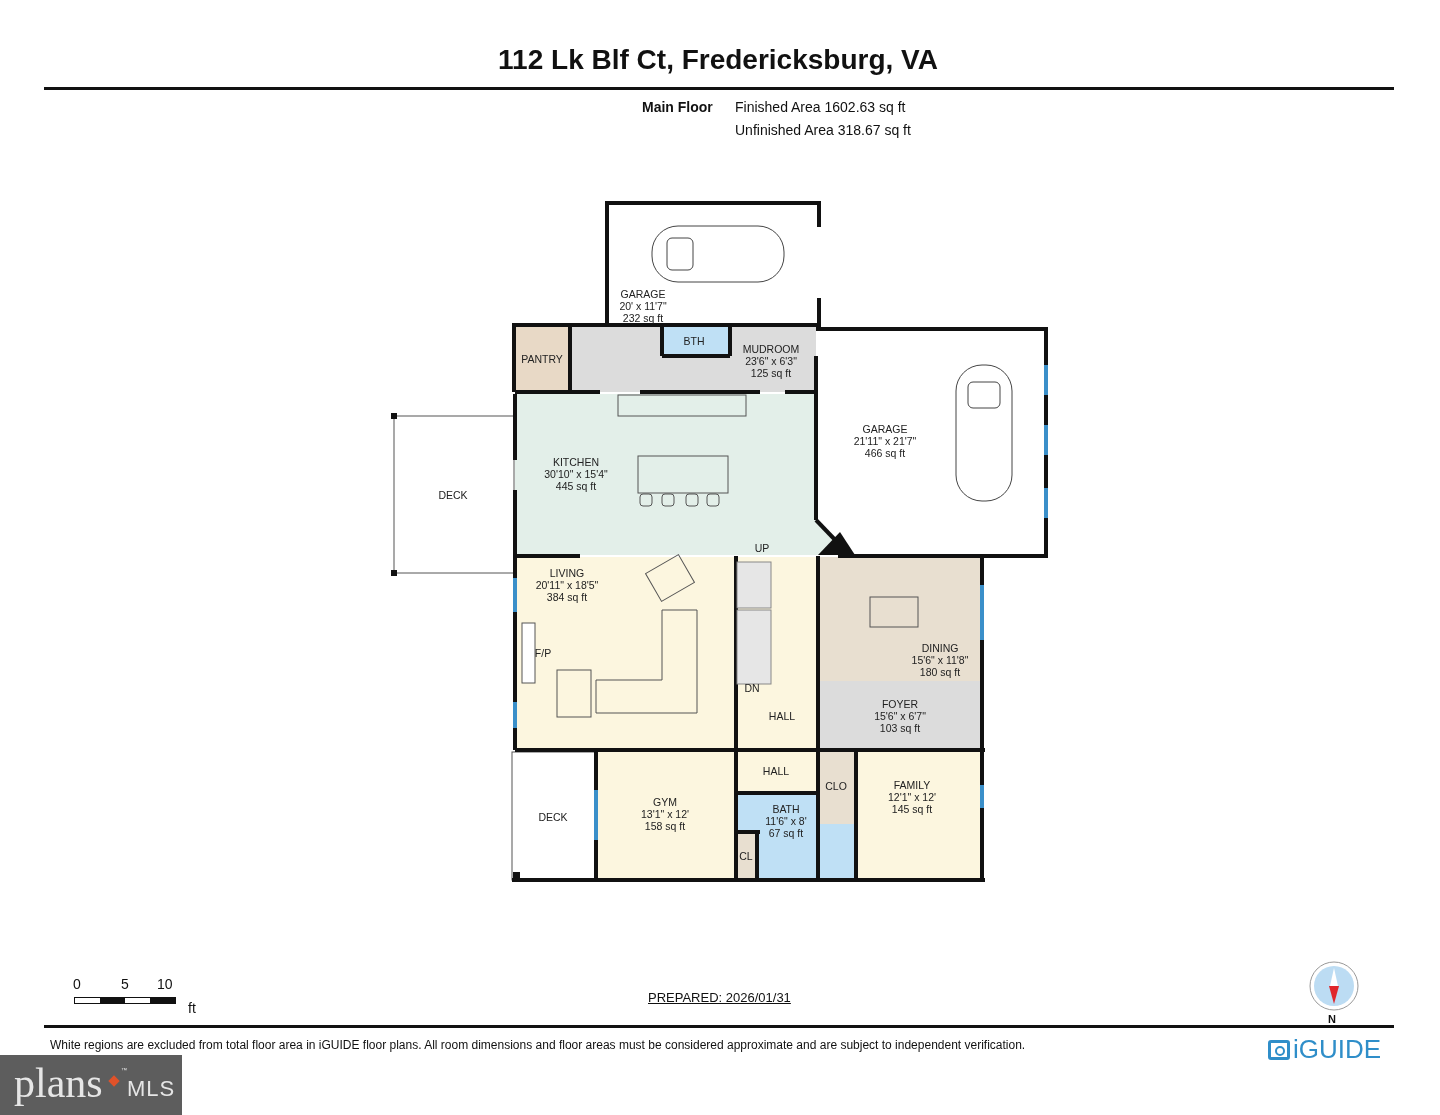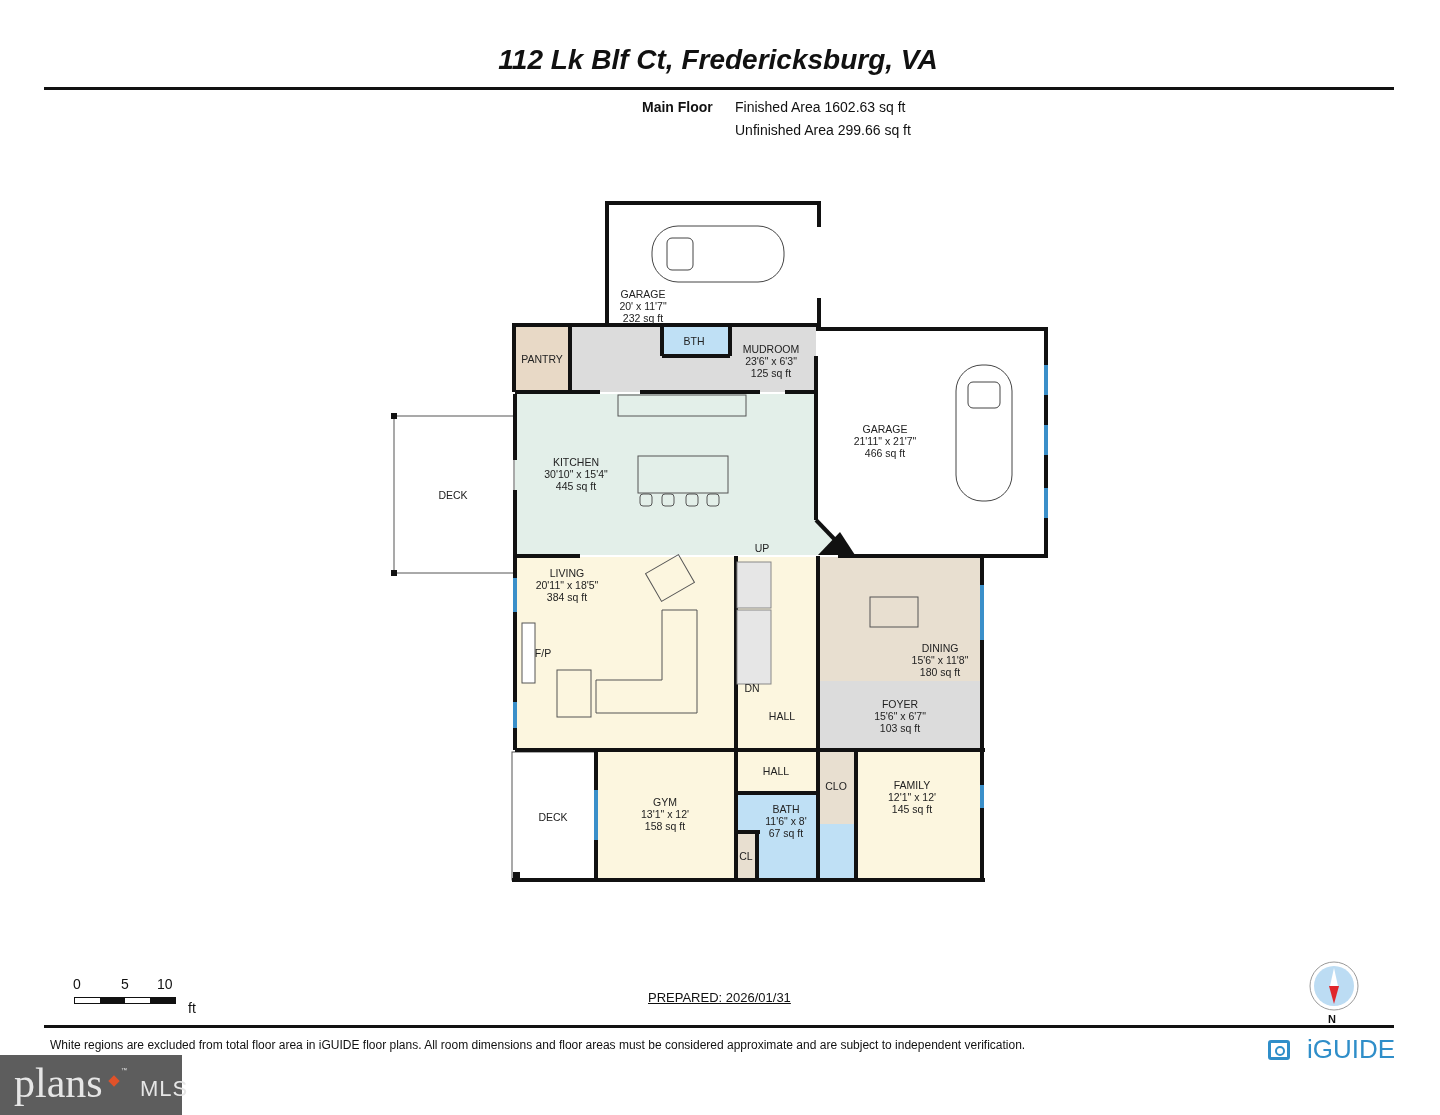--- a/index.html
+++ b/index.html
@@ -1,47 +1,47 @@
 <!DOCTYPE html>
 <html><head>
 <meta charset="utf-8">
 <style>
   * { box-sizing: border-box; margin: 0; padding: 0; }
   body { width: 1440px; height: 1115px; background: #ffffff; position: relative; overflow: hidden; font-family: "Liberation Sans", sans-serif; color: #111; }
-  .title { position: absolute; left: 0; width: 1436px; top: 44px; text-align: center; font-size: 28px; font-weight: bold; font-style: italic; }
+  .title { position: absolute; left: 0; width: 1436px; top: 44px; text-align: center; font-size: 28px; font-weight: bold; }
   .rule { position: absolute; left: 44px; width: 1350px; height: 3px; background: #111; }
   .area-label { position: absolute; font-size: 14px; }
   .area-label.b { font-weight: bold; }
   svg.plan { position: absolute; left: 0; top: 0; }
   .room-text { font-family: "Liberation Sans", sans-serif; font-size: 10.5px; fill: #222; text-anchor: middle; }
   .scale { position: absolute; left: 70px; top: 976px; width: 140px; height: 40px; }
   .scale .nums span { position: absolute; font-size: 14px; top: 0; }
   .scale .bar { position: absolute; top: 21px; left: 4px; height: 7px; width: 102px; border: 1px solid #111; display: flex; }
   .scale .bar div { flex: 1; }
   .prepared { position: absolute; left: 648px; top: 990px; font-size: 13px; text-decoration: underline; }
   .disclaimer { position: absolute; left: 50px; top: 1038px; font-size: 12px; text-align: right; }
   .bright { position: absolute; left: 0; top: 1055px; width: 182px; height: 60px; background: #5d5d5d; }
   .bright .word { position: absolute; left: 14px; top: 4px; font-family: "Liberation Serif", serif; font-size: 42px; color: #e6e6e6; }
-  .bright .mls { position: absolute; left: 127px; top: 21px; font-size: 22px; color: #e6e6e6; letter-spacing: 1px; margin-left: 13px; }
+  .bright .mls { position: absolute; left: 127px; top: 21px; font-size: 22px; color: #e6e6e6; letter-spacing: 1px; }
   .bright .star { position: absolute; left: 110px; top: 22px; width: 8px; height: 8px; background: #e0522a; transform: rotate(45deg); }
   .bright .tm { position: absolute; left: 121px; top: 12px; font-size: 6px; color: #e6e6e6; }
   .compass { position: absolute; left: 1308px; top: 960px; width: 52px; height: 52px; }
   .compass-n { position: absolute; left: 1328px; top: 1013px; font-size: 11px; font-weight: bold; }
-  .iguide { position: absolute; left: 1268px; top: 1034px; font-size: 26px; color: #2f8ec9; display: flex; align-items: center; gap: 17px; }
+  .iguide { position: absolute; left: 1268px; top: 1034px; font-size: 26px; color: #2f8ec9; display: flex; align-items: center; gap: 3px; }
   .iguide .box { width: 22px; height: 20px; border: 3px solid #2f8ec9; border-radius: 3px; position: relative; }
   .iguide .box::after { content: ""; position: absolute; left: 4px; top: 3px; width: 6px; height: 6px; border: 2px solid #2f8ec9; border-radius: 50%; }
 </style>
 </head>
 <body>
 
 <div class="title">112 Lk Blf Ct, Fredericksburg, VA</div>
 <div class="rule" style="top:87px"></div>
 <div class="area-label b" style="left:642px;top:99px">Main Floor</div>
 <div class="area-label" style="left:735px;top:99px">Finished Area 1602.63 sq ft</div>
-<div class="area-label" style="left:735px;top:122px">Unfinished Area 299.66 sq ft</div>
+<div class="area-label" style="left:735px;top:122px">Unfinished Area 318.67 sq ft</div>
 
 <svg class="plan" width="1440" height="1115">
 
   <rect x="607" y="205" width="212" height="120" fill="#ffffff"></rect>
   <rect x="515" y="327" width="57" height="65" fill="#e8d9c6"></rect>
   <rect x="572" y="327" width="244" height="65" fill="#dcdcdc"></rect>
   <rect x="662" y="327" width="68" height="28" fill="#bfe0f5"></rect>
   <polygon points="816,329 1045,329 1045,555 838,555 816,535" fill="#ffffff"></polygon>
   <polygon points="515,394 816,394 816,520 838,540 820,555 515,555" fill="#e3efe9"></polygon>
   <rect x="394" y="416" width="120" height="157" fill="#ffffff" stroke="#555" stroke-width="1"></rect>

